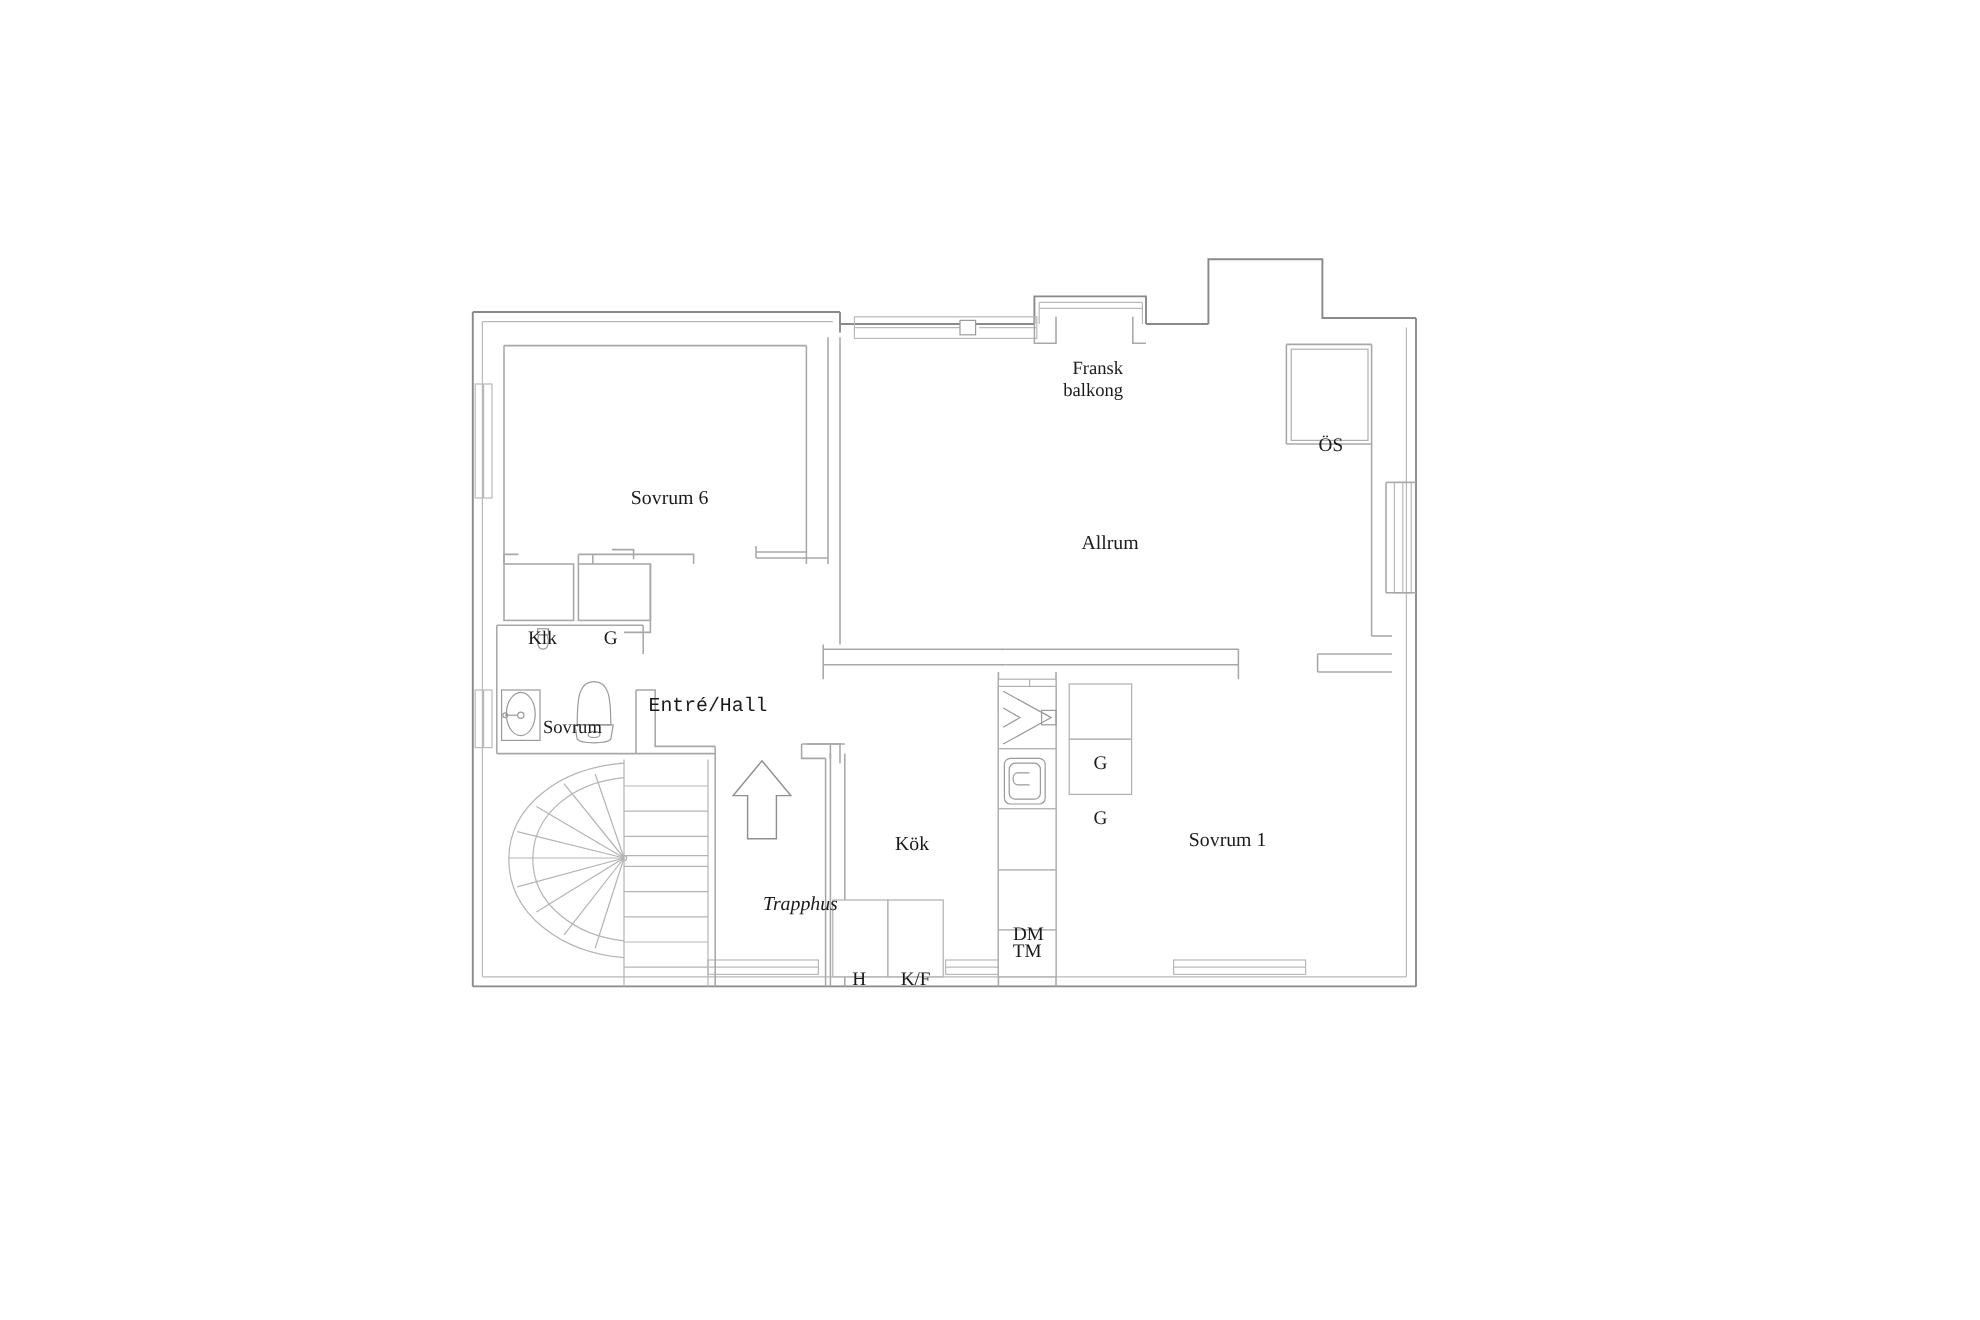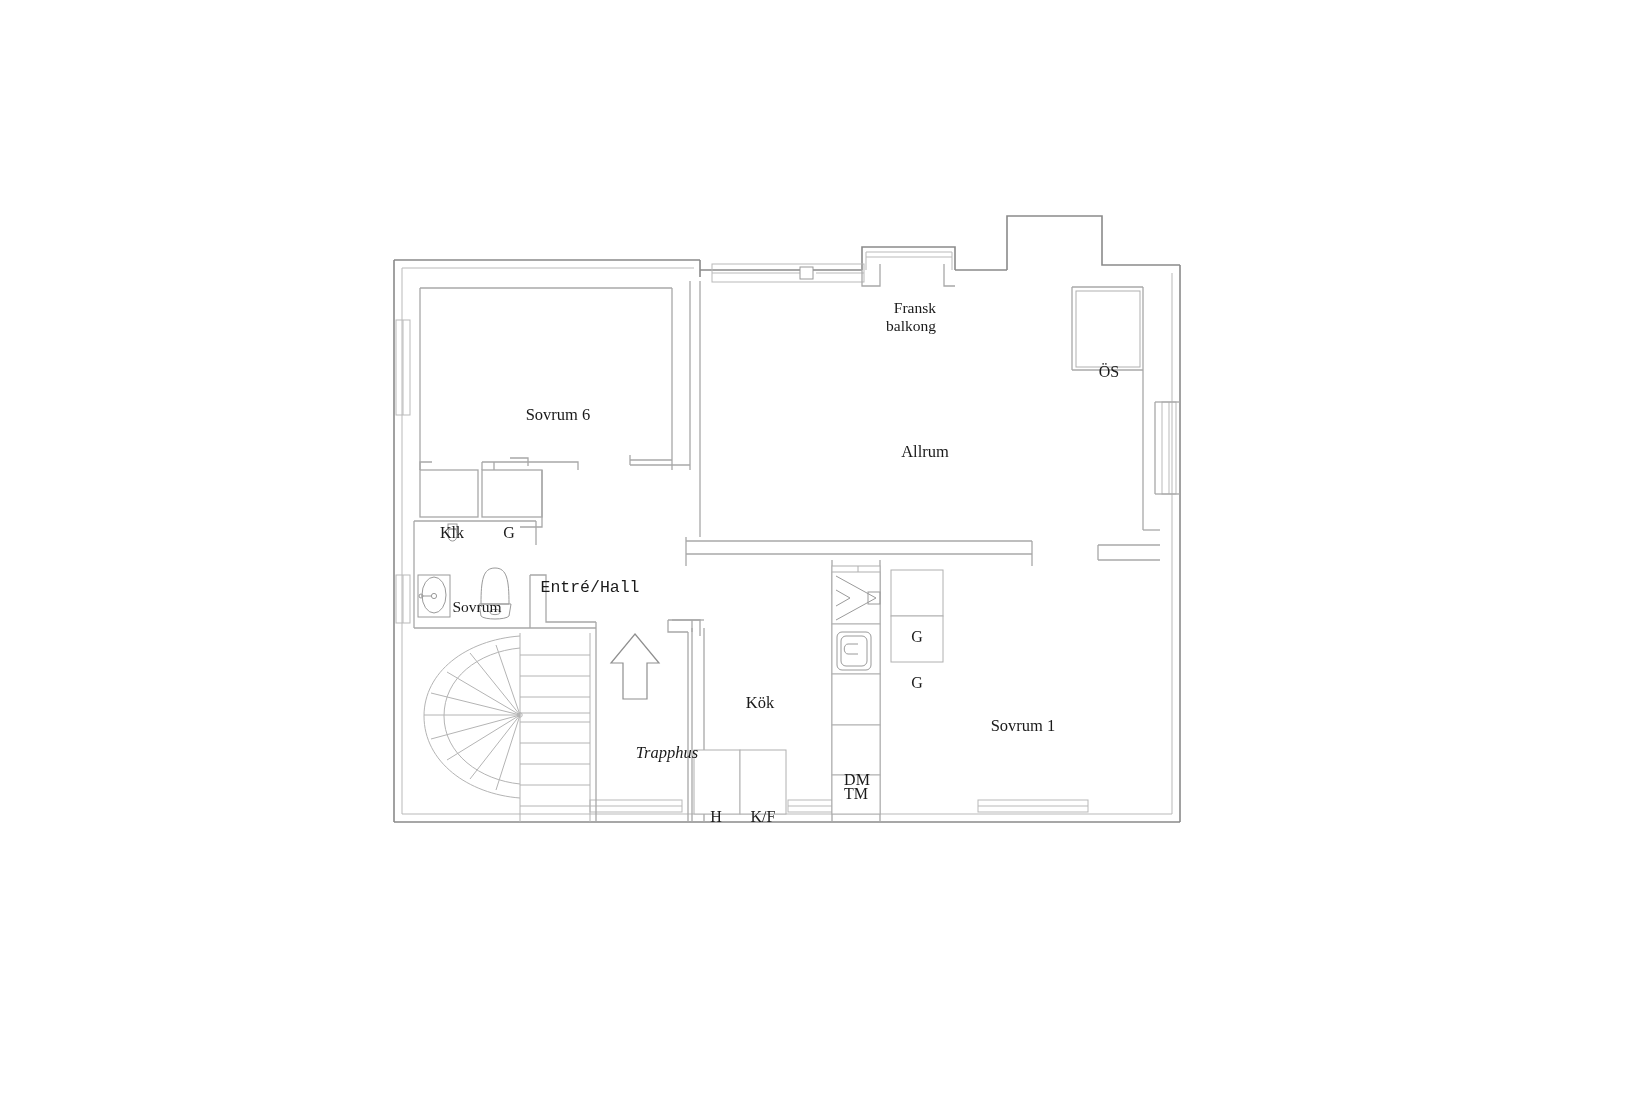--- a/index.html
+++ b/index.html
@@ -301,21 +301,21 @@
   <div class="room-label lbl-lg" style="left:558px; top:371px;">Sovrum 6</div>
 
   <div class="room-label lbl-lg" style="left:925px; top:408px;">Allrum</div>
 
   <div class="room-label lbl-lg" style="left:590px; top:544px;font-family:Liberation Mono, monospace;">Entré/Hall</div>
 
   <div class="room-label lbl-md" style="left:477px; top:563px;">Sovrum</div>
 
   <div class="room-label lbl-lg" style="left:760px; top:659px;">Kök</div>
 
-  <div class="room-label lbl-lg" style="left:1023px; top:682px;">Sovrum 1</div>
+  <div class="room-label lbl-lg" style="left:1023px; top:656px;">Sovrum 1</div>
 
   <div class="room-label lbl-lg" style="left:667px; top:709px;font-style:italic;">Trapphus</div>
 
   <div class="room-label lbl-md" style="left:911px; top:273px;">
     <span>Fransk</span><br>
     <span>balkong</span>
   </div>
 
   <div class="room-label lbl-sm" style="left:1109px; top:328px;">ÖS</div>
 

